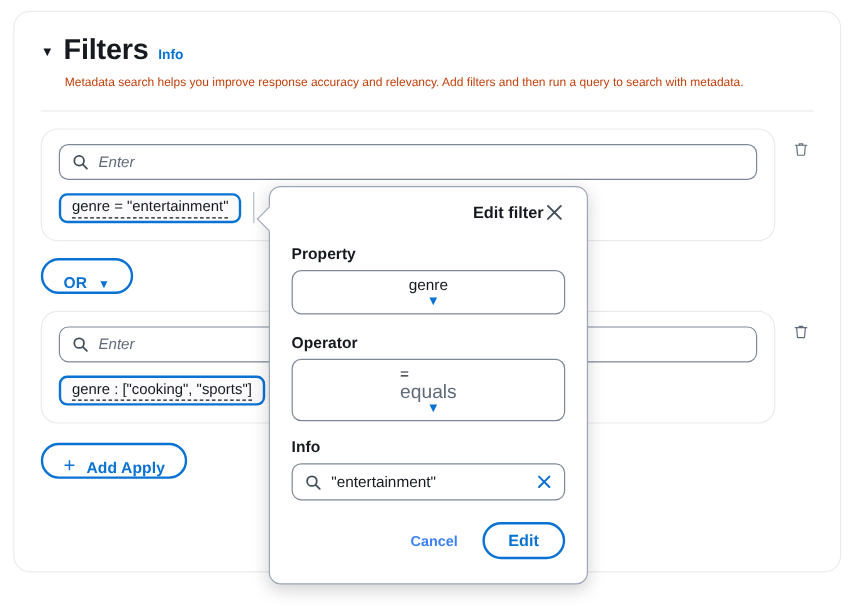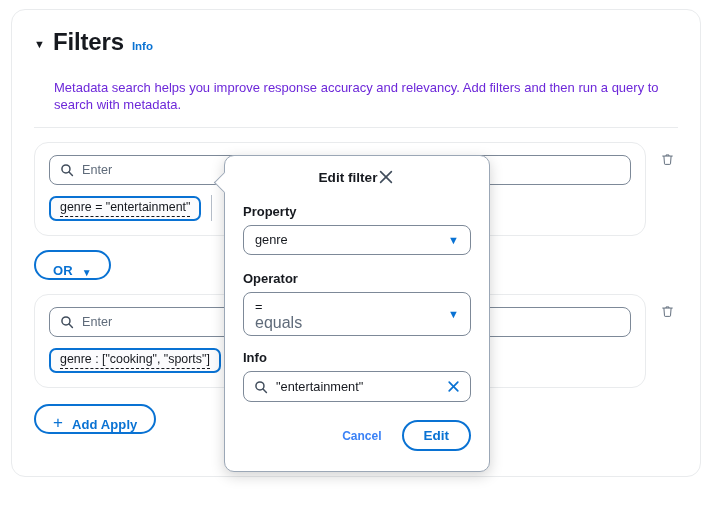--- a/index.html
+++ b/index.html
@@ -53,24 +53,24 @@
     color: #16191f;
   }
   .info-link {
     font-size: 11.5px;
     font-weight: 700;
     color: #0972d3;
     text-decoration: none;
     cursor: pointer;
   }
   .card-desc {
-    margin: 23px 0 0 20px;
-    font-size: 13px;
+    margin: 5px 0 0 20px;
+    font-size: 10px;
     line-height: 17px;
-    color: #6d28d9;
+    color: #c2410c;
     max-width: 650px;
   }
   .header-rule {
     margin: 14px 22px 0 22px;
     height: 1px;
     background: #e9ebed;
   }
 
   
   .groups-area {
@@ -104,20 +104,21 @@
   }
   .search-glyph {
     width: 14px;
     height: 14px;
     flex: 0 0 14px;
     color: #414d5c;
     display: block;
   }
   .group-search .ph {
     font-size: 12.6px;
+    font-style: italic;
     color: #5f6b7a;
     user-select: none;
   }
 
   .token-row {
     margin-top: 10px;
     display: flex;
     align-items: center;
     gap: 10px;
     position: relative;
@@ -224,21 +225,21 @@
     border-bottom: 1px solid #9ba7b6;
     transform: rotate(45deg);
   }
   .popover-body {
     padding: 14px 18px 0 18px;
     position: relative;
   }
   .popover-head {
     display: flex;
     align-items: flex-start;
-    justify-content: center;
+    justify-content: flex-end;
   }
   .popover-title {
     font-size: 13.6px;
     font-weight: 700;
     color: #16191f;
   }
   .popover-close {
     width: 18px;
     height: 18px;
     color: #414d5c;
@@ -261,20 +262,21 @@
     width: 100%;
     min-height: 30px;
     border: 1px solid #7d8998;
     border-radius: 8px;
     background: #fff;
     display: flex;
     align-items: center;
     justify-content: space-between;
     padding: 4px 11px;
     cursor: pointer;
+    flex-direction: column;
   }
   .select-box.two-line { min-height: 44px; }
   .select-main {
     font-size: 12.8px;
     color: #16191f;
     line-height: 16px;
   }
   .select-sub {
     font-size: 16px;
     color: #5f6b7a;

